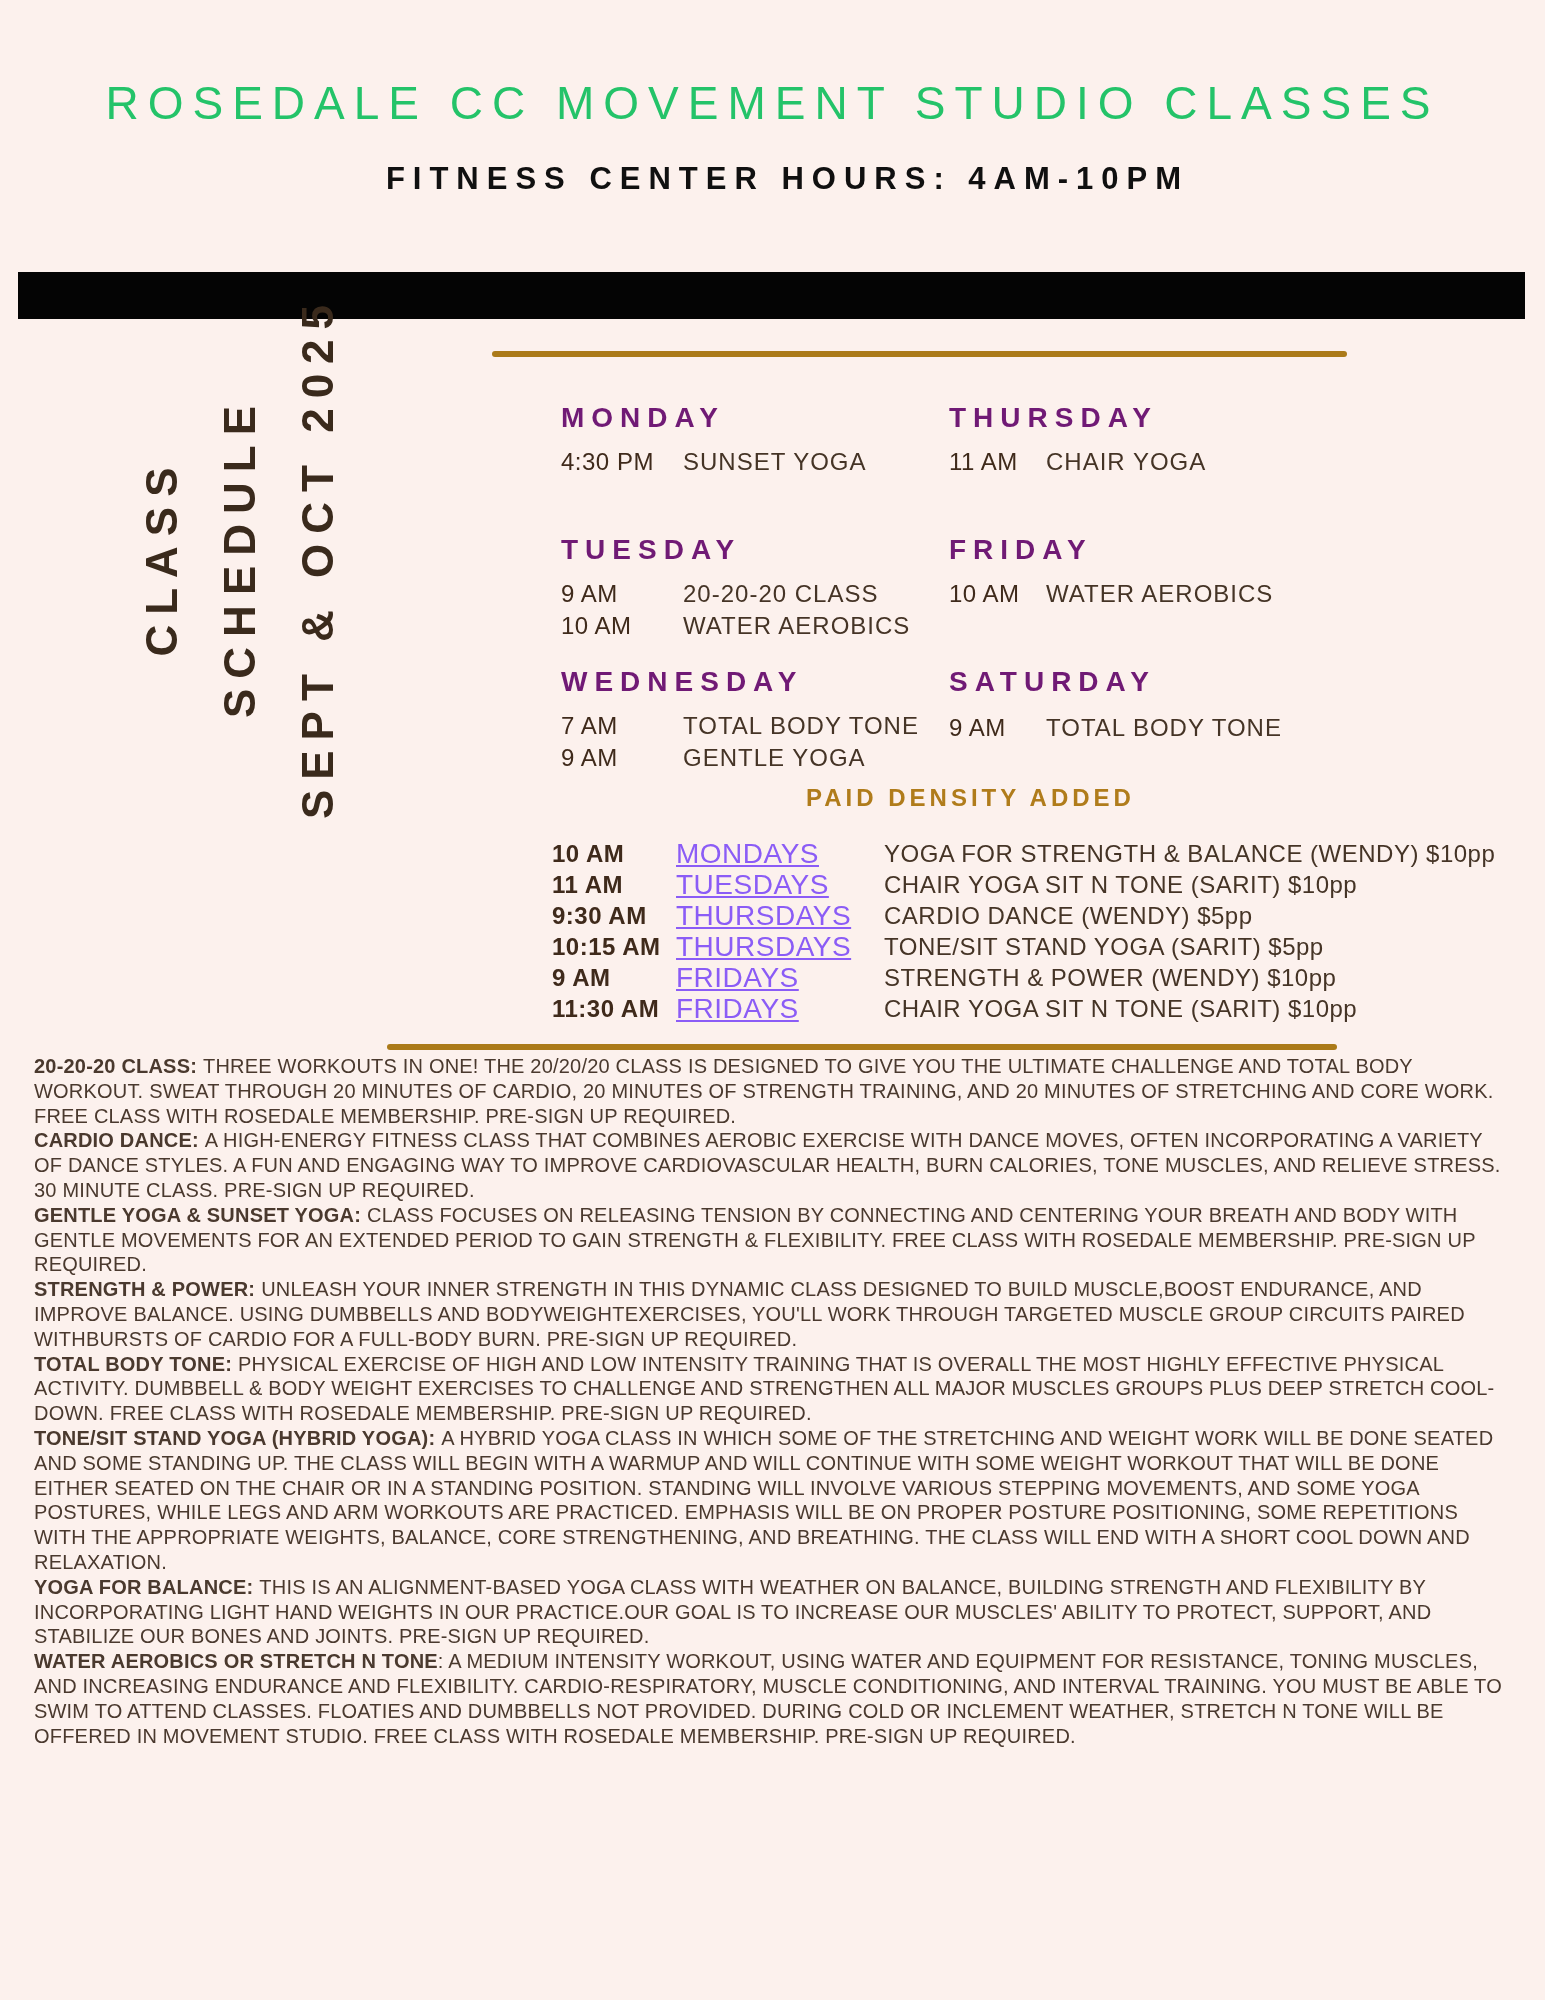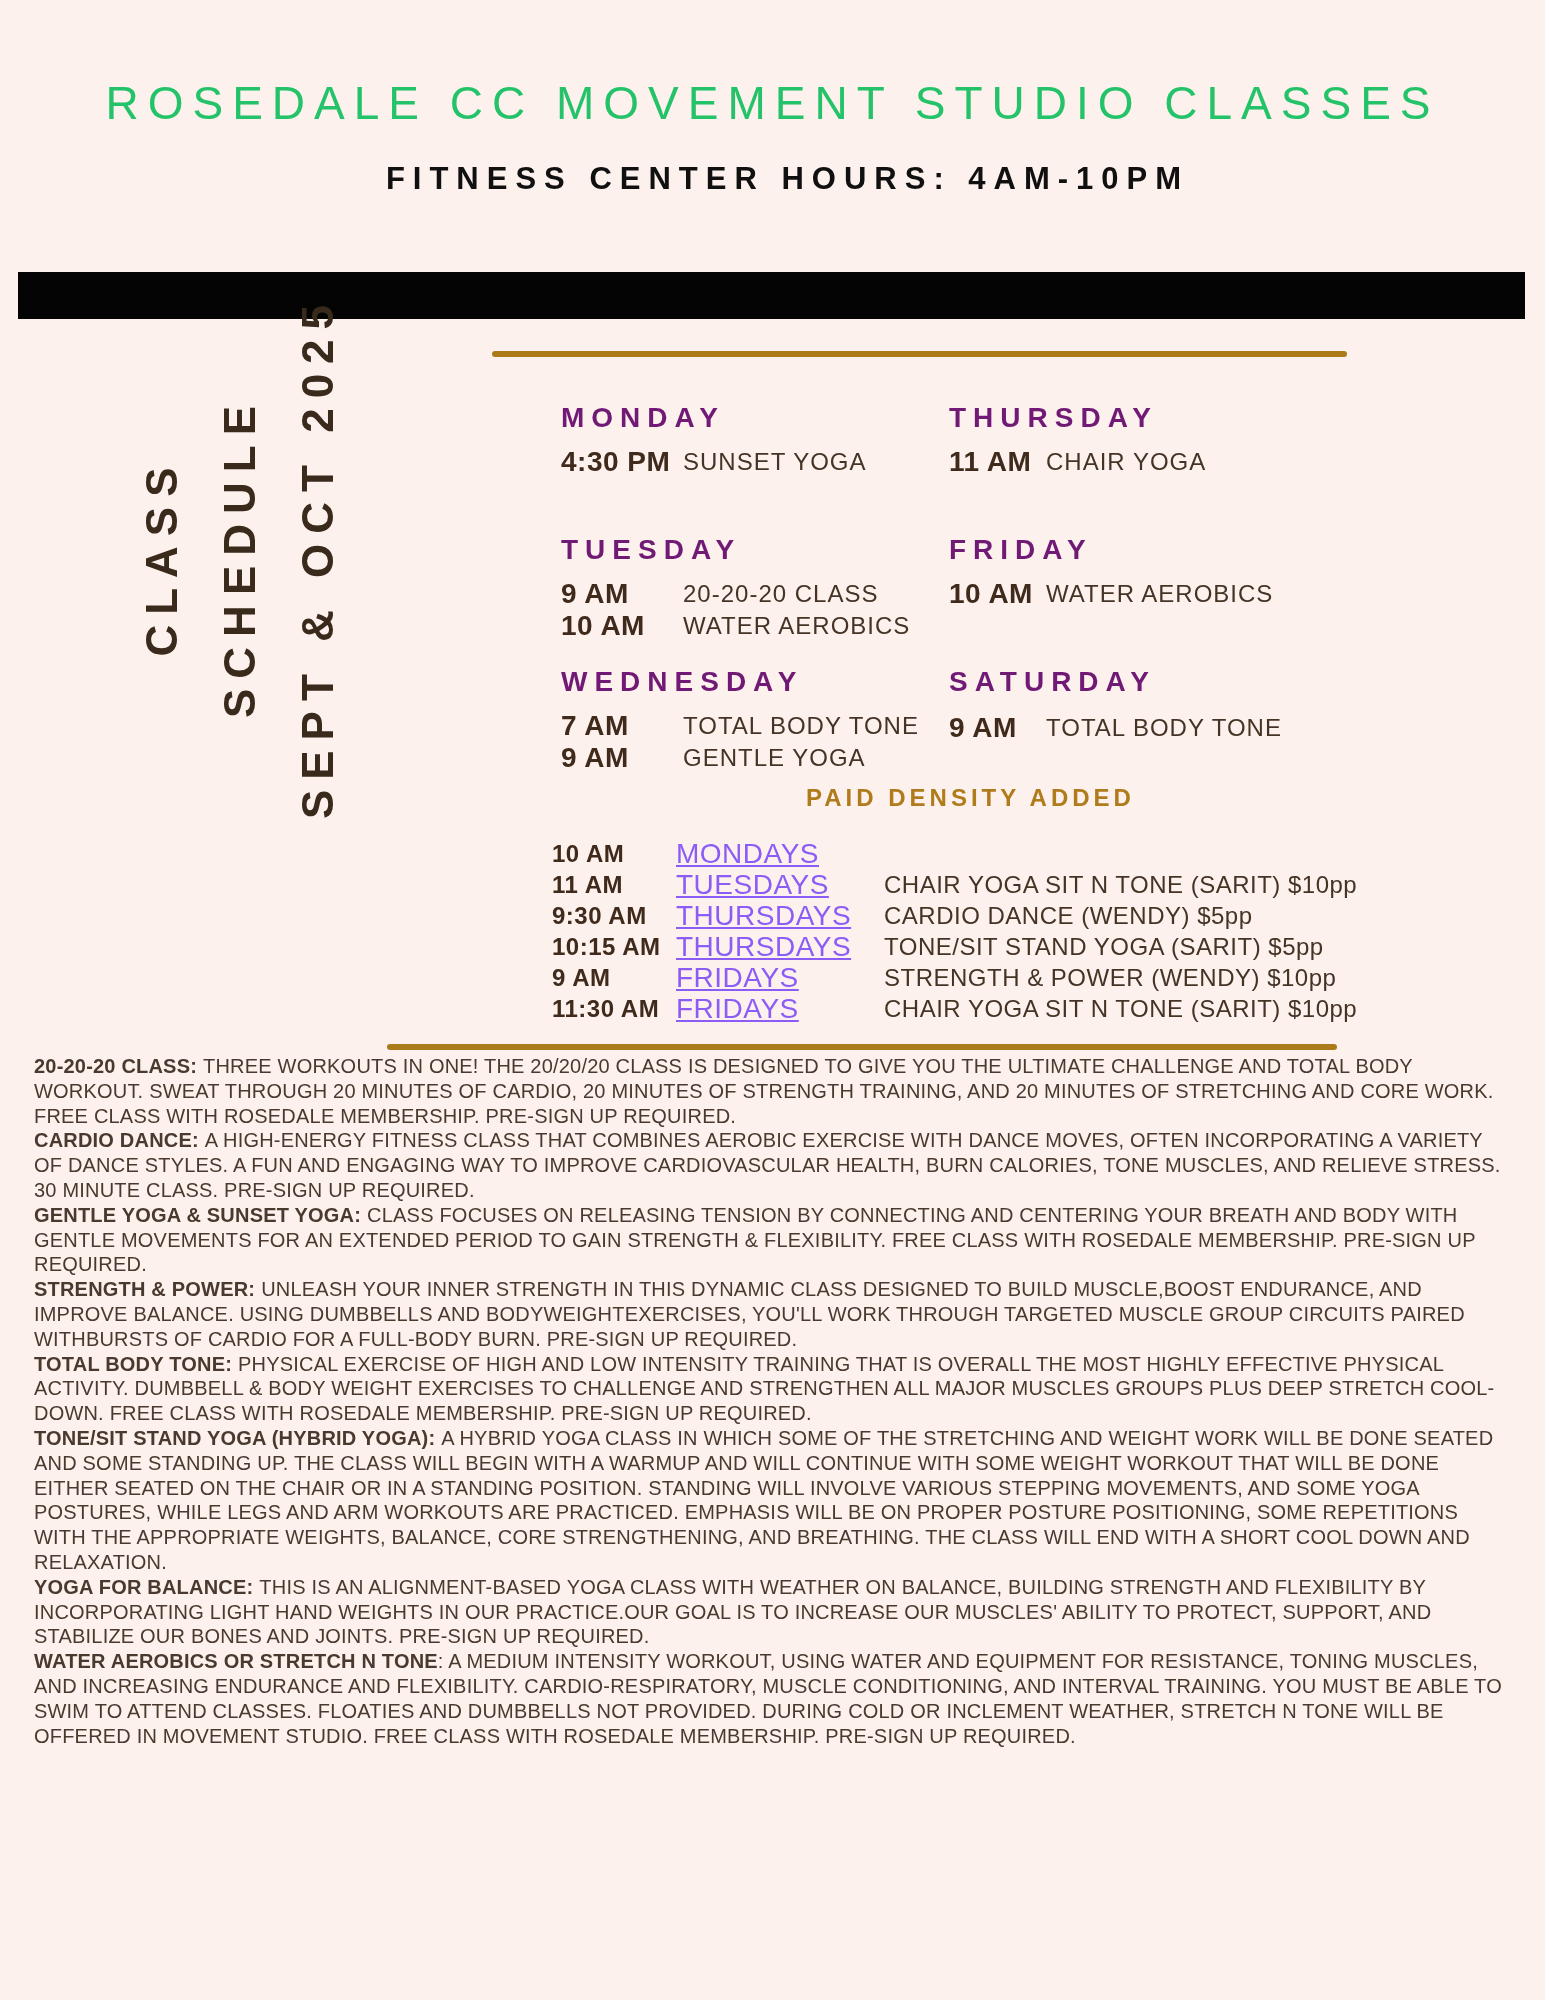--- a/index.html
+++ b/index.html
@@ -39,21 +39,21 @@
   .gold-line.bottom { left:387px; top:1044px; width:950px; }
   
   .day { position:absolute; }
   .day-name {
     margin:12px 0 12px 0;
     font-size:28px; font-weight:700; letter-spacing:7px;
     color:#701a75; white-space:nowrap;
   }
   .entry { display:flex; line-height:32px; white-space:nowrap; }
   .entry .time {
-    font-weight:700; color:#3f2a1b; font-size:28px; letter-spacing:0.5px;
+    font-weight:400; color:#3f2a1b; font-size:24px; letter-spacing:0.5px;
     flex:0 0 auto;
   }
   .col1 .entry .time { width:122px; }
   .col2 .entry .time { width:97px; }
   .entry .cls {
     font-weight:400; color:#453426; font-size:24px; letter-spacing:1px;
   }
   .entry.offset { margin-top:14px; }
   
   .paid-heading {
@@ -153,20 +153,21 @@
       <span class="cls">TOTAL BODY TONE</span>
     </div>
   </section>
 
   <h3 class="paid-heading">PAID DENSITY ADDED</h3>
 
   <div class="paid-rows">
     <div class="paid-row">
       <span class="p-time">10 AM</span>
       <span class="p-day">MONDAYS</span>
+      <span class="p-class">YOGA FOR STRENGTH &amp; BALANCE (WENDY) $10pp</span>
     </div>
     <div class="paid-row">
       <span class="p-time">11 AM</span>
       <span class="p-day">TUESDAYS</span>
       <span class="p-class">CHAIR YOGA SIT N TONE (SARIT) $10pp</span>
     </div>
     <div class="paid-row">
       <span class="p-time">9:30 AM</span>
       <span class="p-day">THURSDAYS</span>
       <span class="p-class">CARDIO DANCE (WENDY) $5pp</span>

